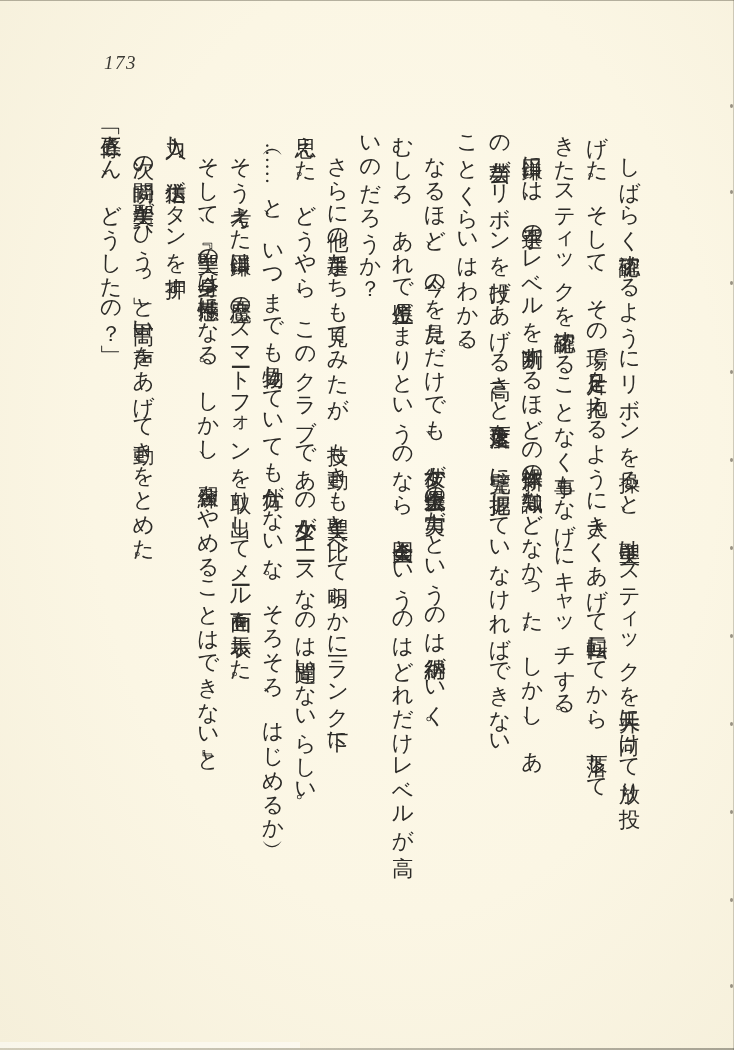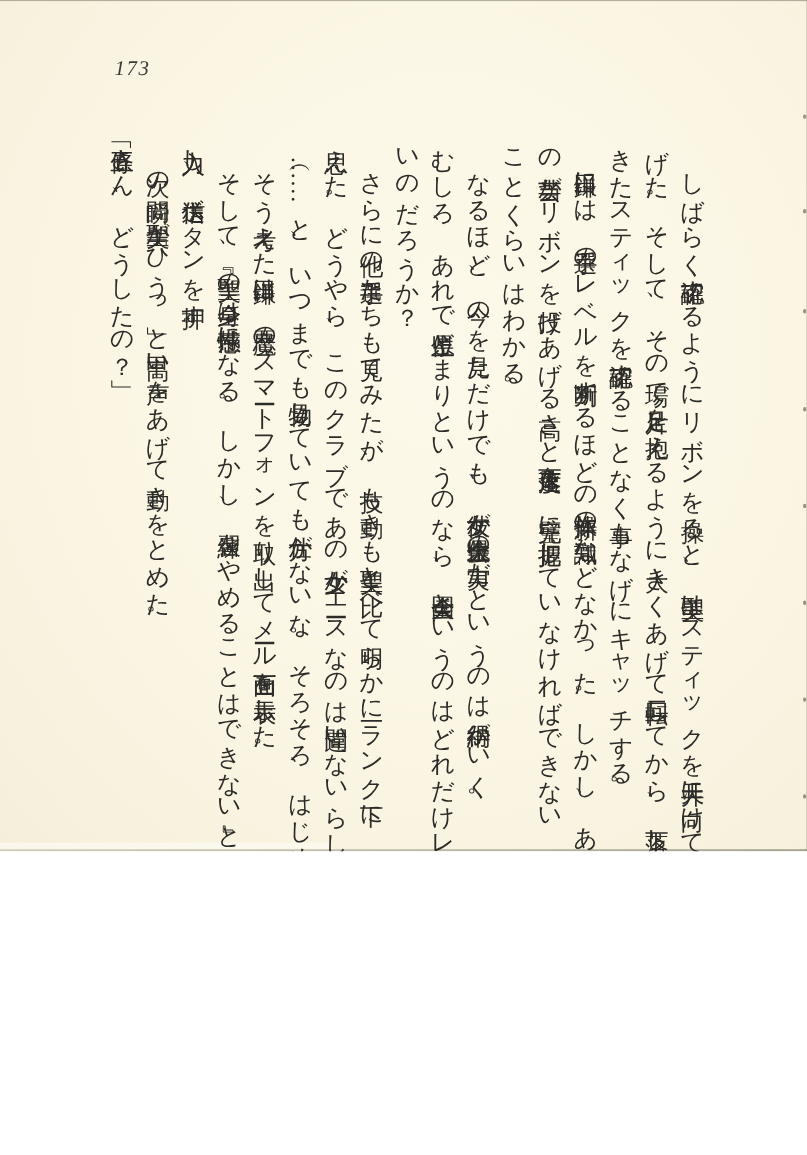--- a/index.html
+++ b/index.html
@@ -1,20 +1,20 @@
 <!DOCTYPE html>
 <html lang="ja"><head>
 <meta charset="utf-8">
 <style>
   html, body { margin: 0; padding: 0; background: #ffffff; }
 
   .page {
     position: relative;
     width: 734px;
-    height: 774px;
+    height: 1050px;
     overflow: hidden;
     background: radial-gradient(ellipse at 55% 42%, #fdf9ea 0%, #fbf6e4 55%, #f5efda 100%);
     font-family: "Liberation Serif", serif;
   }
 
   
   .edge-top {
     position: absolute; top: 0; left: 0; right: 0; height: 1px;
     background: rgba(95, 90, 74, 0.45);
   }

